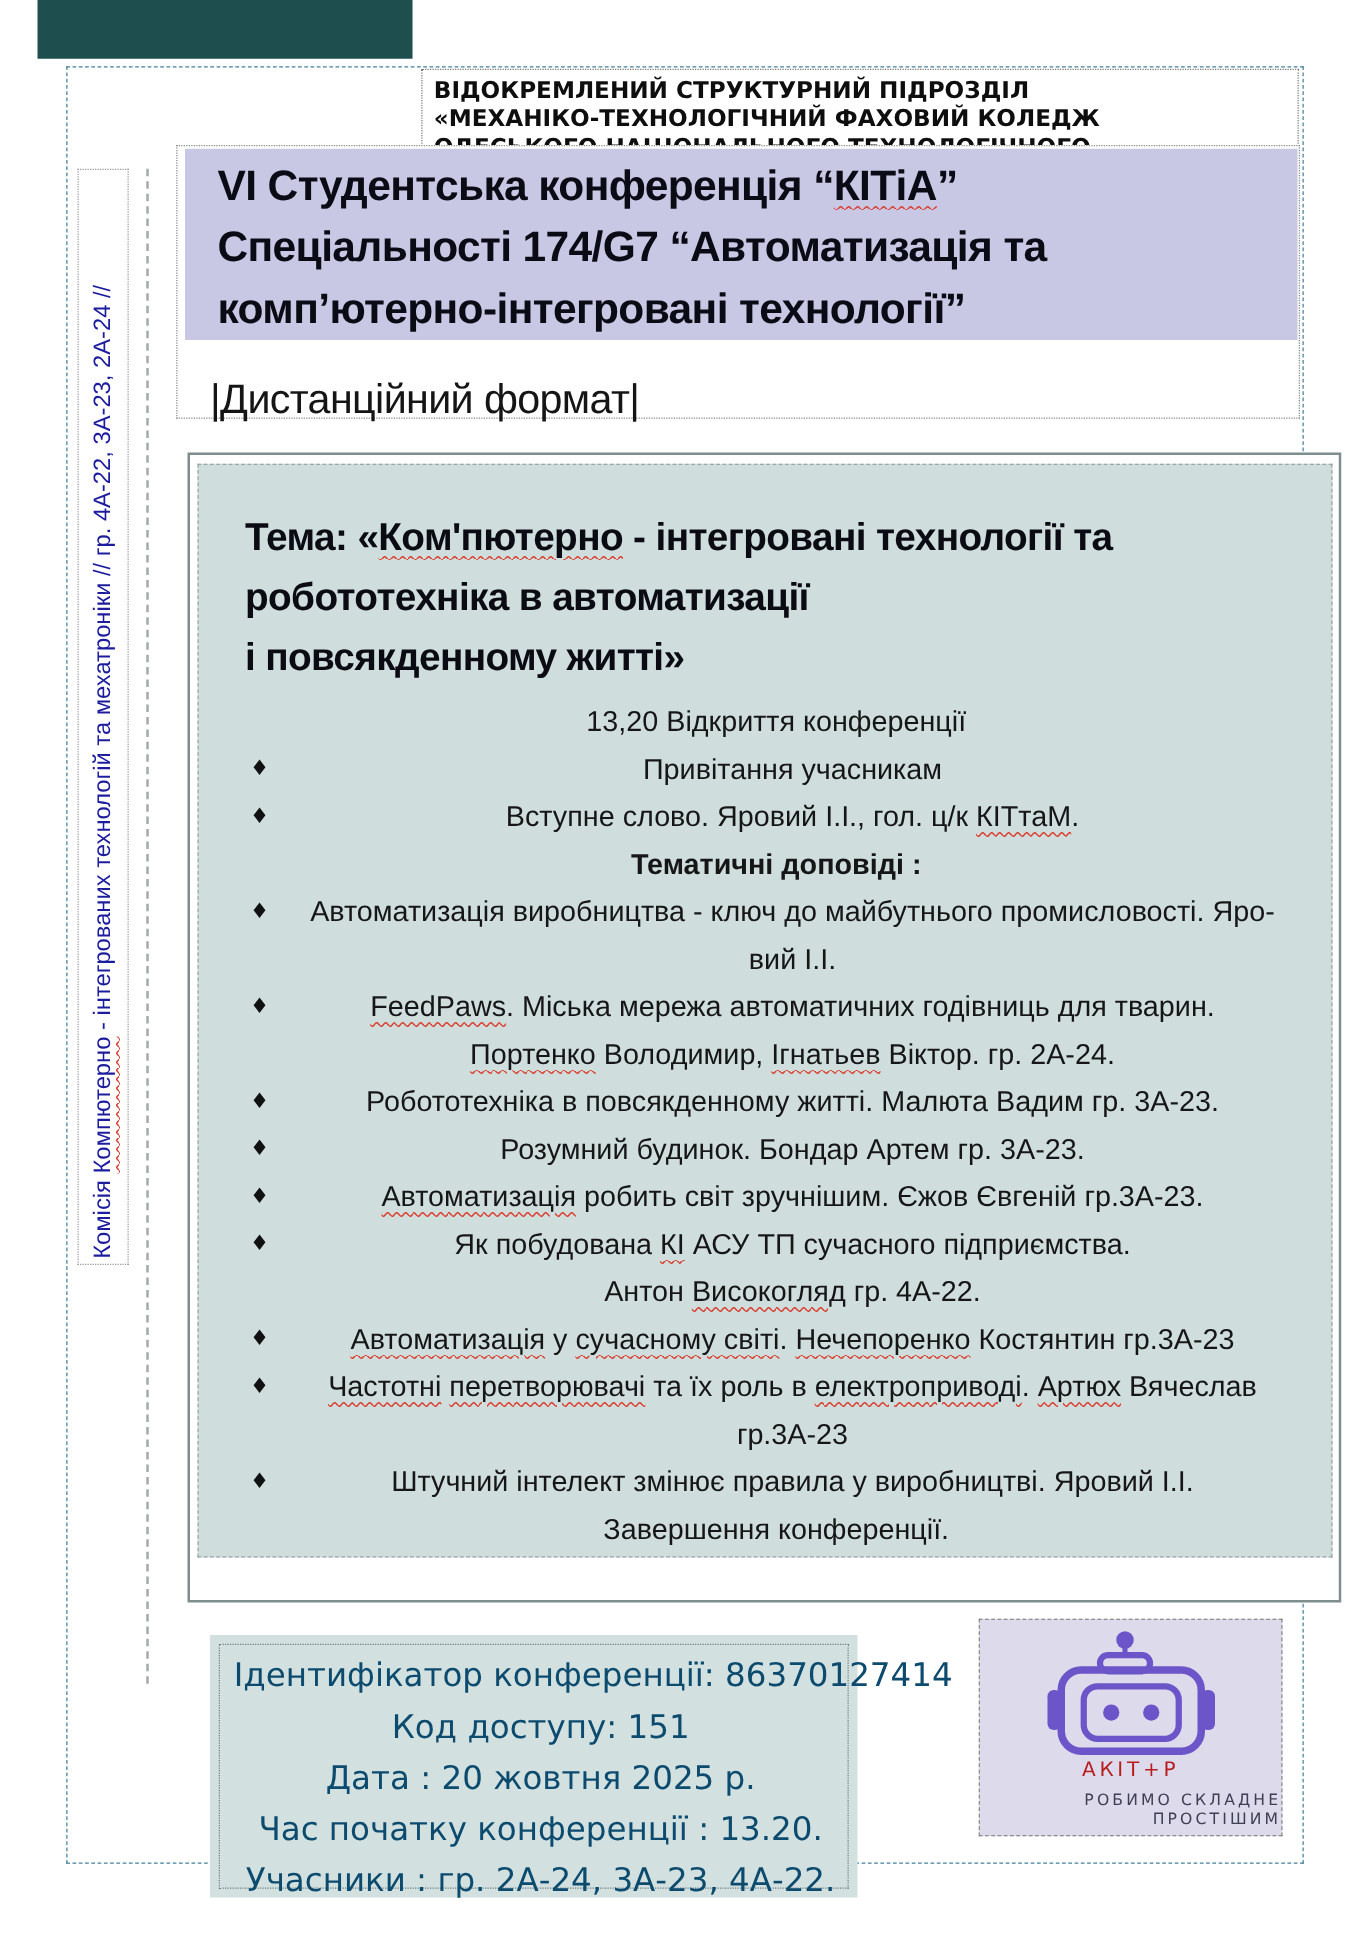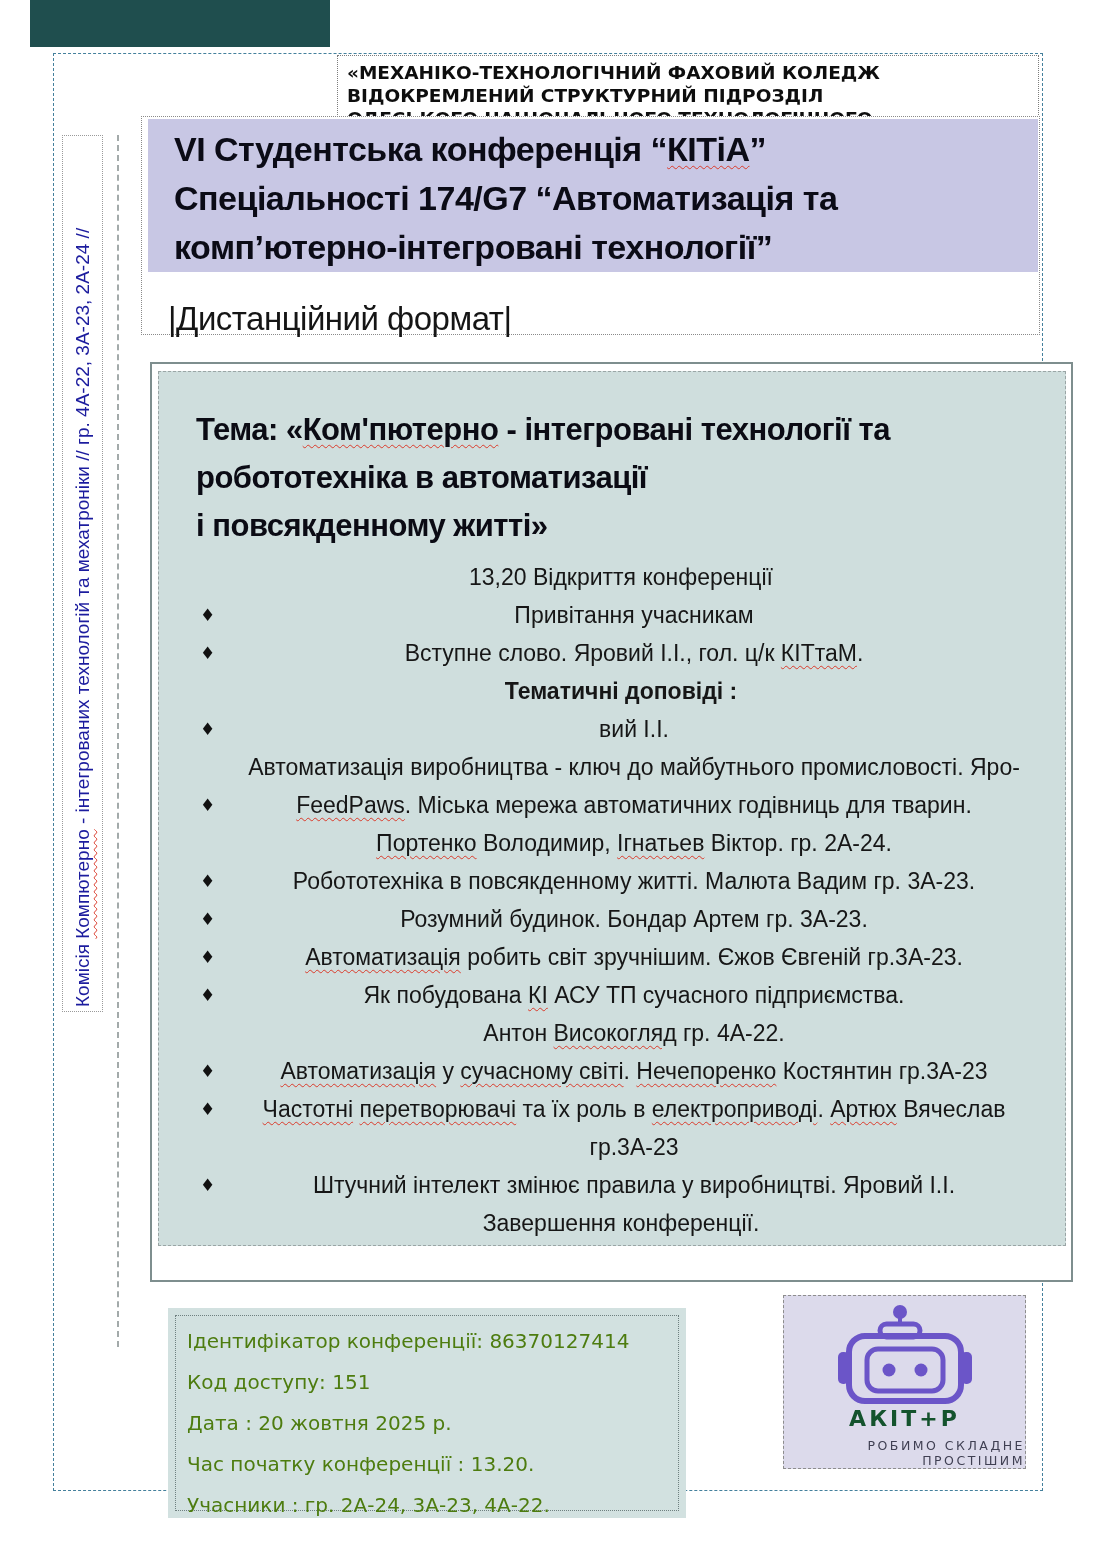--- a/index.html
+++ b/index.html
@@ -57,46 +57,46 @@
   
   .sq{text-decoration:underline;text-decoration-style:wavy;
       text-decoration-color:#da3b2b;text-decoration-thickness:1px;
       text-underline-offset:4px;}
 
   
   .info-box{position:absolute;left:168px;top:1308px;width:518px;height:210px;
             background:#d2e1e0;}
   .info-inner{position:absolute;left:7px;top:7px;right:7px;bottom:7px;
               border:1px dotted #6f8080;padding:5px 0 0 11px;box-sizing:border-box;
-              font-family:"DejaVu Sans",sans-serif;font-size:20px;line-height:41px;
-              color:#4d7c0f;}
+              font-family:"DejaVu Sans",sans-serif;font-size:26px;line-height:41px;
+              color:#0c4a6e;text-align:center;}
   .info-line{white-space:nowrap;}
 
   
   .logo-card{position:absolute;left:783px;top:1295px;width:243px;height:174px;
              background:#dcdaeb;border:1px dashed #8d8d8d;box-sizing:border-box;
              display:flex;flex-direction:column;align-items:center;}
   .robot{margin-top:6px;}
-  .logo-name{font-family:"DejaVu Sans",sans-serif;font-weight:bold;font-size:22px;
-             letter-spacing:3px;color:#14532d;margin-top:2px;}
+  .logo-name{font-family:"DejaVu Sans",sans-serif;font-weight:normal;font-size:16px;
+             letter-spacing:3px;color:#b91c1c;margin-top:2px;}
   .logo-tagline{font-family:"DejaVu Sans",sans-serif;font-size:12.5px;letter-spacing:2.5px;
                 color:#3f3f52;margin-top:7px;text-align:right;}
 </style>
 </head>
 <body>
 
 <div id="page">
 
   <div class="top-block"></div>
 
   <div class="outer-box"></div>
 
   <div class="org-box" id="org-box">
+      <div class="org-line">ВІДОКРЕМЛЕНИЙ СТРУКТУРНИЙ ПІДРОЗДІЛ</div>
       <div class="org-line">«МЕХАНІКО-ТЕХНОЛОГІЧНИЙ ФАХОВИЙ КОЛЕДЖ</div>
-      <div class="org-line">ВІДОКРЕМЛЕНИЙ СТРУКТУРНИЙ ПІДРОЗДІЛ</div>
       <div class="org-line">ОДЕСЬКОГО НАЦІОНАЛЬНОГО ТЕХНОЛОГІЧНОГО УНІВЕРСИТЕТУ»</div>
     </div>
 
   <div class="sidebar-box">
     <div class="sidebar-text" id="sidebar-text">Комісія <span class="sq">Компютерно</span> - інтегрованих технологій та мехатроніки  // гр. 4А-22, 3А-23, 2А-24 //</div>
   </div>
   <div class="dash-line"></div>
 
   <div class="title-wrap">
     <div class="title-band" id="title-band">
@@ -126,22 +126,22 @@
       </div>
       <div class="ag-row bulleted">
         <span class="ag-bullet">♦</span>
         <div class="ag-line">Вступне слово. Яровий І.І., гол. ц/к <span class="sq">КІТтаМ</span>.</div>
       </div>
       <div class="ag-row boldrow">
         <div class="ag-line">Тематичні доповіді :</div>
       </div>
       <div class="ag-row bulleted">
         <span class="ag-bullet">♦</span>
+        <div class="ag-line">Автоматизація виробництва - ключ до майбутнього промисловості. Яро-</div>
         <div class="ag-line">вий І.І.</div>
-        <div class="ag-line">Автоматизація виробництва - ключ до майбутнього промисловості. Яро-</div>
       </div>
       <div class="ag-row bulleted">
         <span class="ag-bullet">♦</span>
         <div class="ag-line"><span class="sq">FeedPaws</span>. Міська мережа автоматичних годівниць для тварин.</div>
         <div class="ag-line"><span class="sq">Портенко</span> Володимир, <span class="sq">Ігнатьев</span> Віктор. гр. 2А-24.</div>
       </div>
       <div class="ag-row bulleted">
         <span class="ag-bullet">♦</span>
         <div class="ag-line">Робототехніка в повсякденному житті. Малюта Вадим гр. 3А-23.</div>
       </div>

